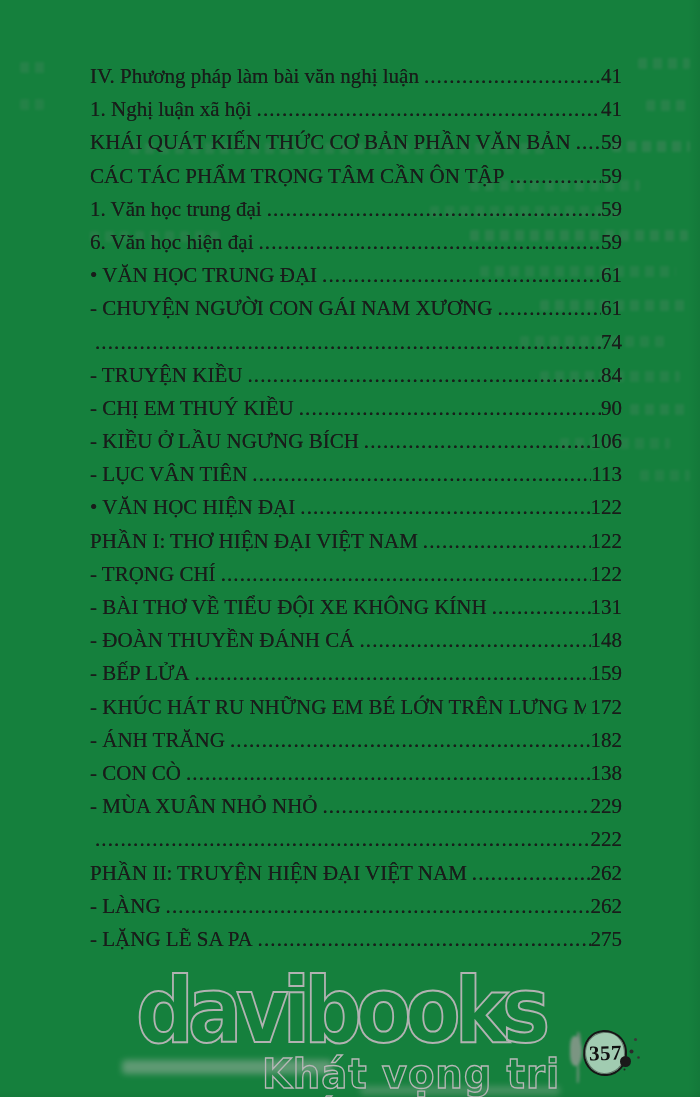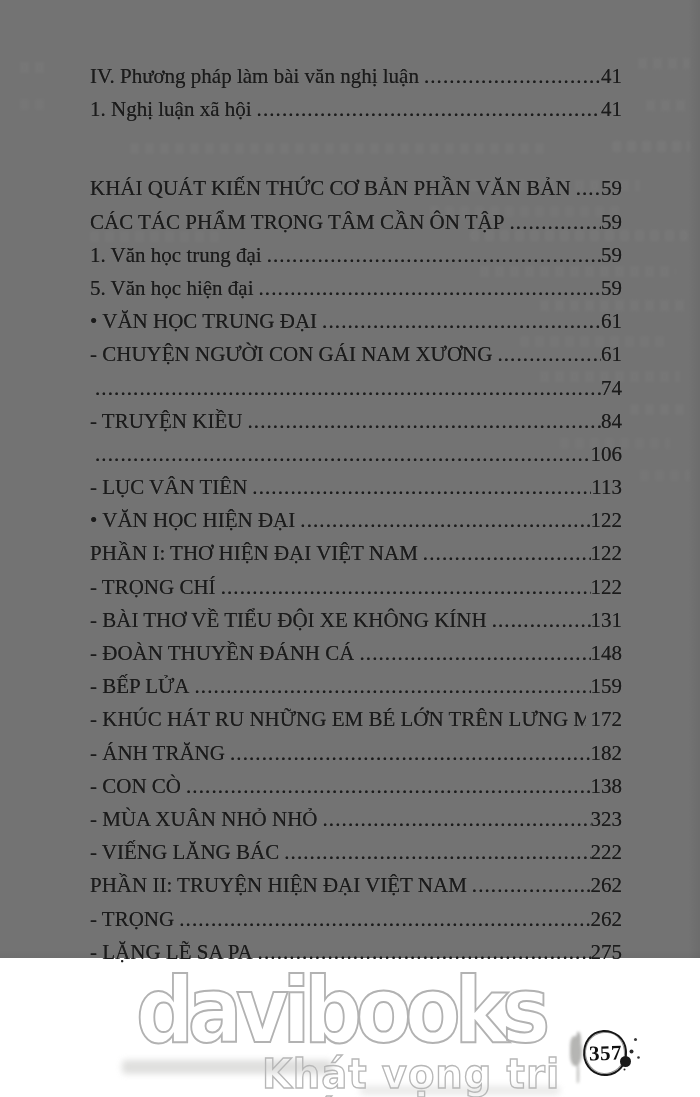--- a/index.html
+++ b/index.html
@@ -6,22 +6,22 @@
     margin: 0;
     padding: 0;
     width: 700px;
     height: 1097px;
     overflow: hidden;
     background: #ffffff;
   }
   .page {
     position: relative;
     width: 700px;
-    height: 958px;
-    background: #737373;
+    height: 1097px;
+    background: #15803d;
     font-family: "Liberation Serif", serif;
     color: #1b1b1b;
   }
   .edge-right {
     position: absolute;
     top: 0; bottom: 0; right: 0;
     width: 12px;
     background: linear-gradient(90deg, rgba(0,0,0,0) 0%, rgba(0,0,0,0.06) 100%);
     pointer-events: none;
   }
@@ -59,21 +59,21 @@
   }
   .toc-row {
     display: flex;
     align-items: baseline;
     height: 33.2px;
     font-size: 21px;
     line-height: 33.2px;
     white-space: nowrap;
     text-shadow: 0 0 0.4px rgba(0,0,0,0.55);
   }
-  .toc-row.gap-after { margin-bottom: 46px; }
+  .toc-row.gap-after { }
   .toc-label { flex: 0 1 auto; overflow: hidden; }
   .toc-dots {
     flex: 1 1 0;
     overflow: hidden;
     white-space: nowrap;
     margin-left: 5px;
     min-width: 0;
   }
   .toc-dots::after {
     content: "....................................................................................................................";
@@ -215,21 +215,21 @@
     <span class="toc-label">CÁC TÁC PHẨM TRỌNG TÂM CẦN ÔN TẬP</span>
     <span class="toc-dots"></span>
     <span class="toc-page">59</span>
   </div>
       <div class="toc-row">
     <span class="toc-label">1. Văn học trung đại</span>
     <span class="toc-dots"></span>
     <span class="toc-page">59</span>
   </div>
       <div class="toc-row">
-    <span class="toc-label">5. Văn học hiện đại</span>
+    <span class="toc-label">6. Văn học hiện đại</span>
     <span class="toc-dots"></span>
     <span class="toc-page">59</span>
   </div>
       <div class="toc-row">
     <span class="toc-label">• VĂN HỌC TRUNG ĐẠI</span>
     <span class="toc-dots"></span>
     <span class="toc-page">61</span>
   </div>
       <div class="toc-row">
     <span class="toc-label">- CHUYỆN NGƯỜI CON GÁI NAM XƯƠNG</span>
@@ -239,20 +239,26 @@
       <div class="toc-row">
     <span class="toc-dots"></span>
     <span class="toc-page">74</span>
   </div>
       <div class="toc-row">
     <span class="toc-label">- TRUYỆN KIỀU</span>
     <span class="toc-dots"></span>
     <span class="toc-page">84</span>
   </div>
       <div class="toc-row">
+    <span class="toc-label">- CHỊ EM THUÝ KIỀU</span>
+    <span class="toc-dots"></span>
+    <span class="toc-page">90</span>
+  </div>
+      <div class="toc-row">
+    <span class="toc-label">- KIỀU Ở LẦU NGƯNG BÍCH</span>
     <span class="toc-dots"></span>
     <span class="toc-page">106</span>
   </div>
       <div class="toc-row">
     <span class="toc-label">- LỤC VÂN TIÊN</span>
     <span class="toc-dots"></span>
     <span class="toc-page">113</span>
   </div>
       <div class="toc-row">
     <span class="toc-label">• VĂN HỌC HIỆN ĐẠI</span>
@@ -295,34 +301,33 @@
     <span class="toc-page">182</span>
   </div>
       <div class="toc-row">
     <span class="toc-label">- CON CÒ</span>
     <span class="toc-dots"></span>
     <span class="toc-page">138</span>
   </div>
       <div class="toc-row">
     <span class="toc-label">- MÙA XUÂN NHỎ NHỎ</span>
     <span class="toc-dots"></span>
-    <span class="toc-page">323</span>
-  </div>
-      <div class="toc-row">
-    <span class="toc-label">- VIẾNG LĂNG BÁC</span>
+    <span class="toc-page">229</span>
+  </div>
+      <div class="toc-row">
     <span class="toc-dots"></span>
     <span class="toc-page">222</span>
   </div>
       <div class="toc-row">
     <span class="toc-label">PHẦN II: TRUYỆN HIỆN ĐẠI VIỆT NAM</span>
     <span class="toc-dots"></span>
     <span class="toc-page">262</span>
   </div>
       <div class="toc-row">
-    <span class="toc-label">- TRỌNG</span>
+    <span class="toc-label">- LÀNG</span>
     <span class="toc-dots"></span>
     <span class="toc-page">262</span>
   </div>
       <div class="toc-row">
     <span class="toc-label">- LẶNG LẼ SA PA</span>
     <span class="toc-dots"></span>
     <span class="toc-page">275</span>
   </div>
     </div>
 

